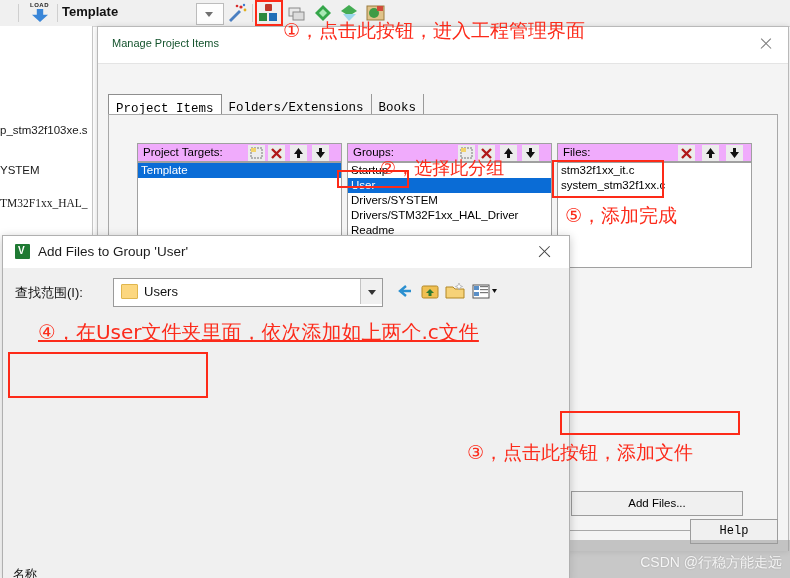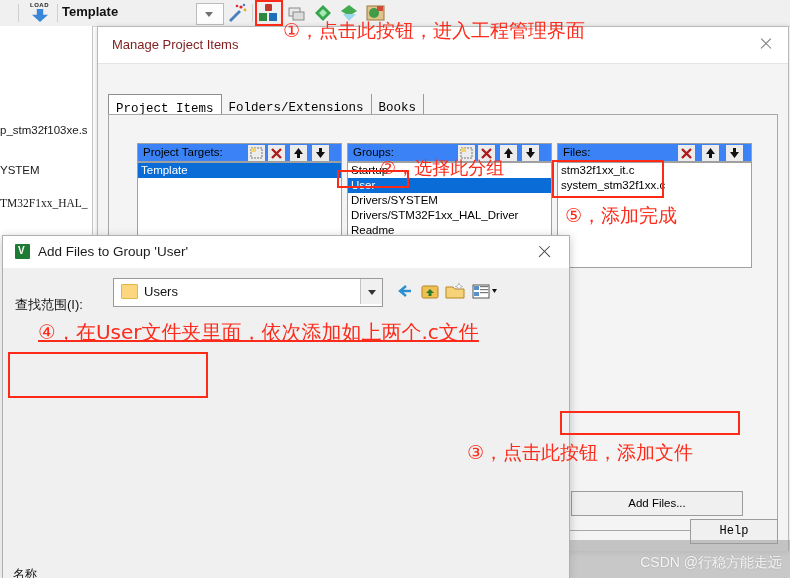--- a/index.html
+++ b/index.html
@@ -26,36 +26,36 @@
   #layer-icon{left:339px;top:3px;width:21px;height:20px;}
   #pack-icon{left:365px;top:3px;width:21px;height:20px;}
 
   #ide-left-panel{left:0;top:26px;width:92px;height:552px;background:#fff;border-right:1px solid #c8c8c8;}
   .ide-tree-line{left:0;font-size:11.5px;color:#1a1a1a;white-space:nowrap;}
 
   
   #manage-dialog{left:97px;top:26px;width:690px;height:523px;background:#fff;
       border:1px solid #b9b9b9;box-shadow:0 1px 6px rgba(0,0,0,.16);}
   #manage-titlebar{left:0;top:0;width:690px;height:36px;background:#fff;}
-  #manage-title{left:14px;top:10px;font-size:13px;color:#7f1d1d;}
+  #manage-title{left:14px;top:10px;font-size:11px;color:#14532d;}
   #manage-close{right:0;top:0;width:44px;height:34px;}
   #manage-close .x1,#manage-close .x2{position:absolute;left:15px;top:16px;width:14px;height:1.4px;background:#7a7a7a;}
   #manage-close .x1{transform:rotate(45deg);} #manage-close .x2{transform:rotate(-45deg);}
 
   #manage-body{left:0;top:36px;width:690px;height:487px;background:#f4f4f4;border-top:1px solid #e4e4e4;}
 
   .tabstrip{left:10px;top:30px;height:21px;}
   .tab{position:relative;float:left;height:22px;padding:4px 7px;line-height:21px;
        font-family:"Liberation Mono","DejaVu Sans Mono",monospace;font-size:12.5px;color:#000;
        background:#f4f4f4;border-right:1px solid #9a9a9a;box-sizing:border-box;}
   .tab.active{background:#fff;border:1px solid #8e8e8e;border-bottom:1px solid #fff;}
 
   #tab-panel{left:10px;top:50px;width:668px;height:415px;background:#f4f4f4;border:1px solid #a8a8a8;}
 
-  .col-head{position:absolute;height:19px;background:#3b82f6;border:1px solid #a0a0a0;box-sizing:border-box;}
+  .col-head{position:absolute;height:19px;background:#f0abfc;border:1px solid #a0a0a0;box-sizing:border-box;}
   .col-head-label{position:absolute;left:5px;top:2px;font-size:11.5px;color:#000;}
   .hbtn{position:absolute;top:1px;width:17px;height:16px;background:#ececec;}
   .listbox{position:absolute;background:#fff;border:1px solid #a0a0a0;box-sizing:border-box;overflow:hidden;}
   .listrow{height:15px;line-height:15px;padding-left:3px;font-size:11.5px;color:#000;white-space:nowrap;}
   .listrow.sel{background:#0a6cd6;color:#fff;}
 
   #pt-head{left:28px;top:28px;width:205px;}
   #pt-list{left:28px;top:47px;width:205px;height:106px;}
   #gr-head{left:238px;top:28px;width:205px;}
   #gr-list{left:238px;top:47px;width:205px;height:106px;}
@@ -72,21 +72,21 @@
       border:1px solid #b0b0b0;box-shadow:0 2px 9px rgba(0,0,0,.22);}
   #af-titlebar{left:0;top:0;width:566px;height:32px;background:#fff;}
   #af-app-icon{left:12px;top:8px;width:15px;height:15px;background:#1f7a33;border-radius:1px;}
   #af-app-icon:after{content:"V";position:absolute;left:3px;top:1px;font-size:10px;color:#fff;font-weight:bold;}
   #af-title{left:35px;top:8px;font-size:13.5px;color:#1b1b1b;}
   #af-close{right:4px;top:0;width:42px;height:31px;}
   #af-close .x1,#af-close .x2{position:absolute;left:14px;top:15px;width:15px;height:1.4px;background:#444;}
   #af-close .x1{transform:rotate(45deg);} #af-close .x2{transform:rotate(-45deg);}
 
   .cn-label{position:absolute;font-size:13px;color:#111;}
-  #lookin-label{left:12px;top:60px;text-align:center;}
+  #lookin-label{left:12px;top:48px;text-align:center;}
   #lookin-combo{left:110px;top:42px;width:268px;height:27px;background:#fff;border:1px solid #9a9a9a;}
   #lookin-folder{position:absolute;left:7px;top:5px;width:15px;height:13px;background:#fcd77f;border:1px solid #e0b64d;border-radius:1px;}
   #lookin-text{position:absolute;left:30px;top:5px;font-size:13px;color:#111;}
   #lookin-arrow{position:absolute;right:0;top:0;width:21px;height:25px;background:#f0f0f0;border-left:1px solid #c3c3c3;}
   #lookin-arrow:after{content:"";position:absolute;left:7px;top:11px;border-left:4px solid transparent;
       border-right:4px solid transparent;border-top:5px solid #333;}
   .navicon{position:absolute;top:44px;width:22px;height:22px;}
 
   #name-col-label{left:10px;top:330px;font-size:12px;color:#111;}
 

